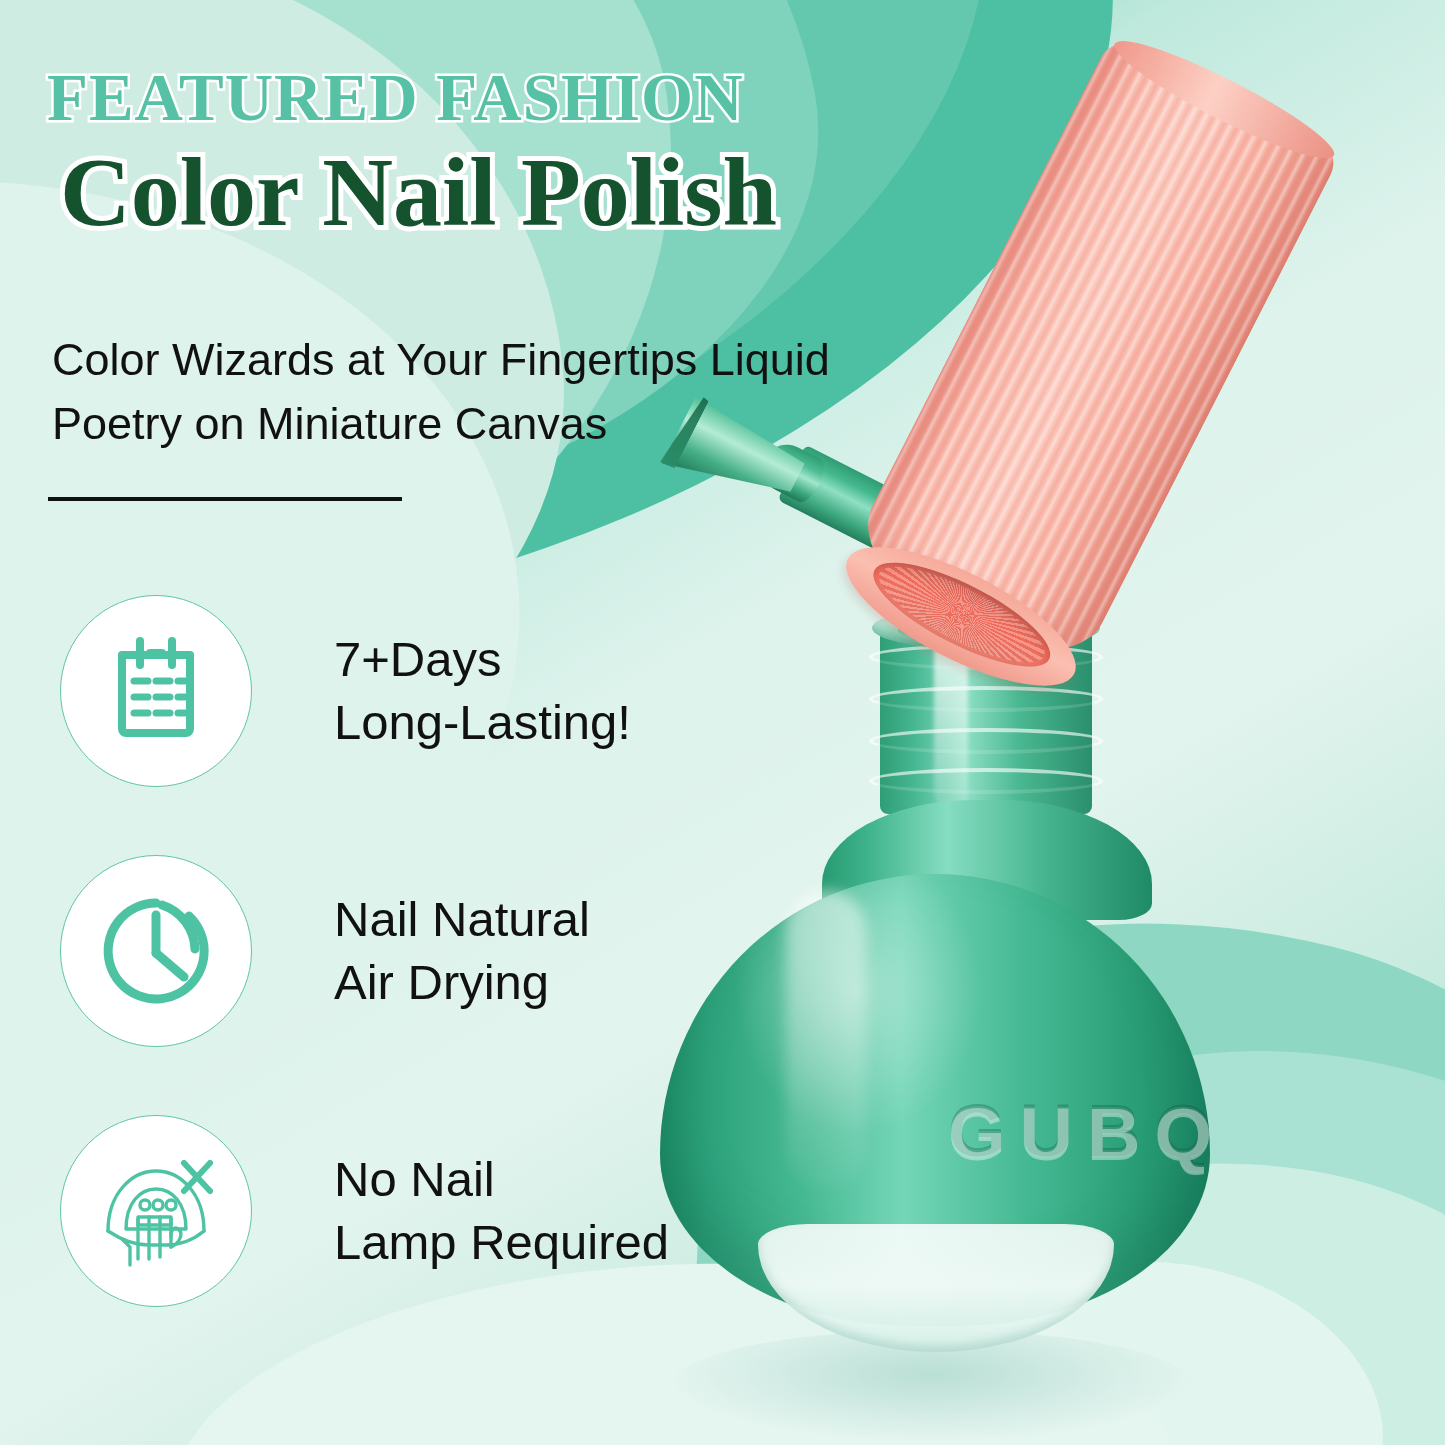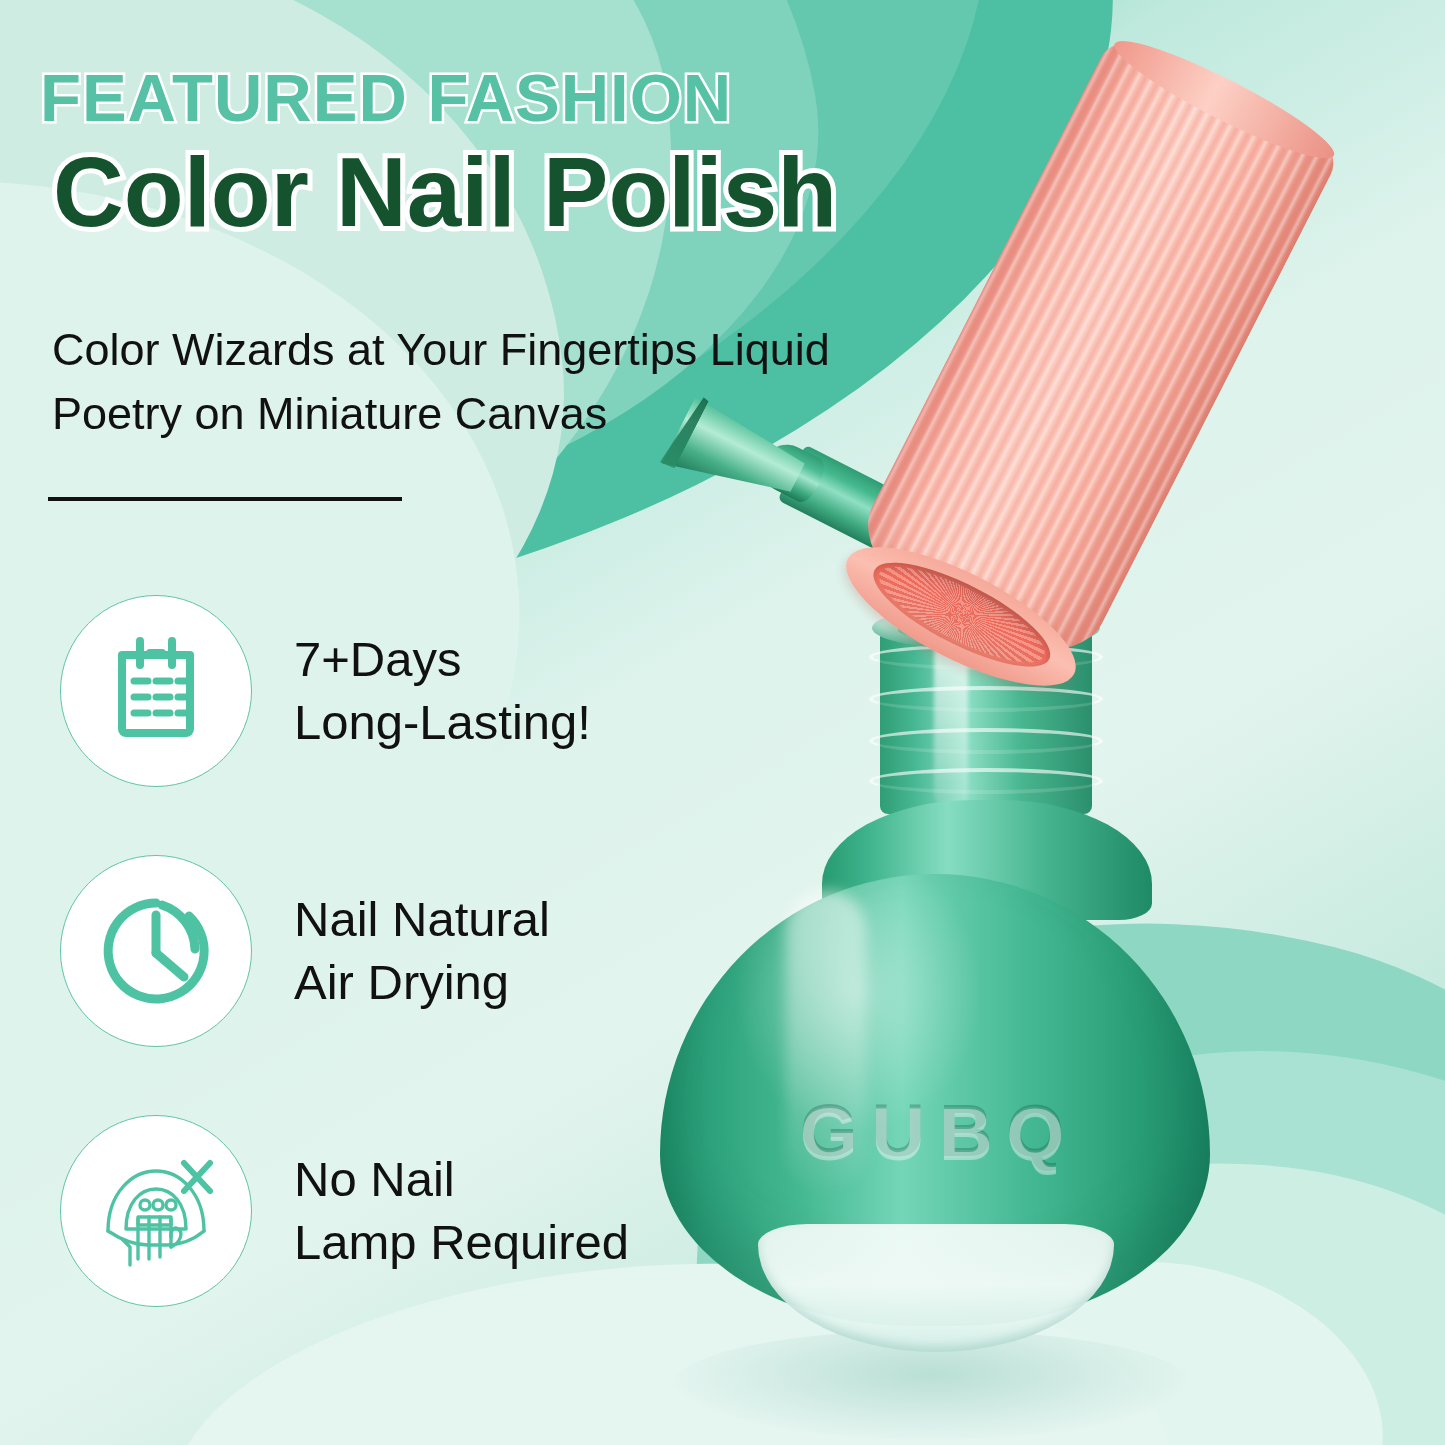--- a/index.html
+++ b/index.html
@@ -101,23 +101,24 @@
     left: 170px; bottom: -250px;
     width: 1000px; height: 430px;
     background: #e5f5f0;
     border-radius: 50%;
     transform: rotate(-3deg);
   }
 
   
   .headline-block {
     position: absolute;
-    left: 40px;
+    left: 47px;
     top: 64px;
     z-index: 40;
+    font-family: Liberation Serif, serif;
   }
   .eyebrow {
     font-size: 67px;
     font-weight: bold;
     letter-spacing: 1px;
     line-height: 1;
     color: #56c1a5;
     -webkit-text-stroke: 5px #ffffff;
     paint-order: stroke fill;
     margin: 0;
@@ -129,21 +130,21 @@
     line-height: 1.06;
     margin: 10px 0 0 13px;
     color: #14532d;
     -webkit-text-stroke: 10px #ffffff;
     paint-order: stroke fill;
     white-space: nowrap;
   }
   .subhead {
     position: absolute;
     left: 52px;
-    top: 318px;
+    top: 328px;
     width: 880px;
     z-index: 40;
     font-size: 45px;
     line-height: 1.42;
     color: #111111;
   }
   .divider {
     position: absolute;
     left: 48px;
     top: 497px;
@@ -158,20 +159,21 @@
     position: absolute;
     left: 60px;
     top: 595px;
     z-index: 40;
   }
   .feature {
     display: flex;
     align-items: center;
     height: 192px;
     margin-bottom: 68px;
+    gap: 40px;
   }
   .feature:last-child { margin-bottom: 0; align-items: center; }
   .icon-circle {
     width: 192px;
     height: 192px;
     border-radius: 50%;
     background: #ffffff;
     border: 1.5px solid #5fc4a8;
     box-sizing: border-box;
     display: flex;
@@ -402,24 +404,24 @@
     left: 122px;
     top: 612px;
     width: 356px;
     height: 128px;
     background: linear-gradient(180deg, rgba(255,255,255,0.86) 0%, rgba(244,252,249,0.95) 48%, rgba(214,240,232,0.95) 100%);
     border-radius: 14% 14% 50% 50% / 16% 16% 84% 84%;
     box-shadow: inset 0 -6px 10px rgba(120,180,165,0.35);
   }
   .brand {
     position: absolute;
-    left: 8px;
+    left: 0;
     top: 478px;
     width: 590px;
-    text-align: center;
+    text-align: right;
     font-size: 74px;
     font-weight: bold;
     letter-spacing: 14px;
     color: rgba(255,255,255,0.10);
     text-shadow:
       0 2px 0 rgba(255,255,255,0.40),
       0 -2px 0 rgba(10,80,58,0.30);
     pointer-events: none;
   }
   .bottle-shadow {

